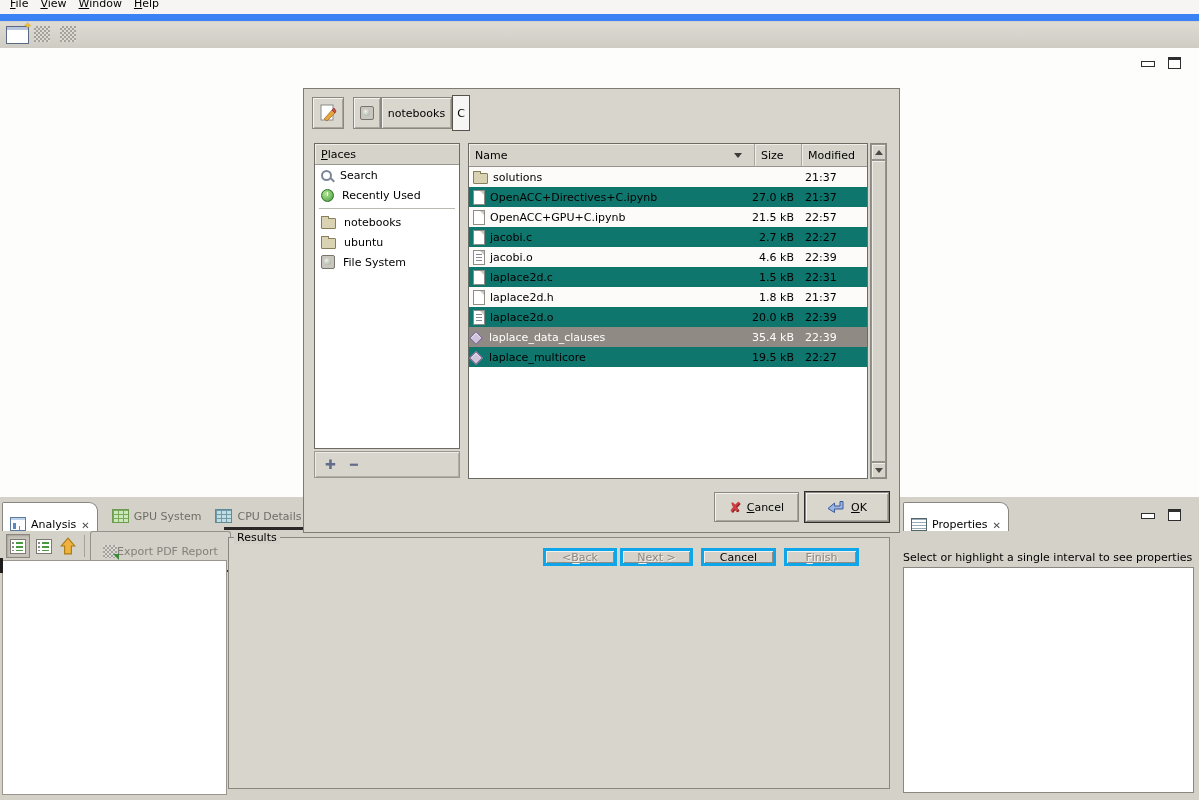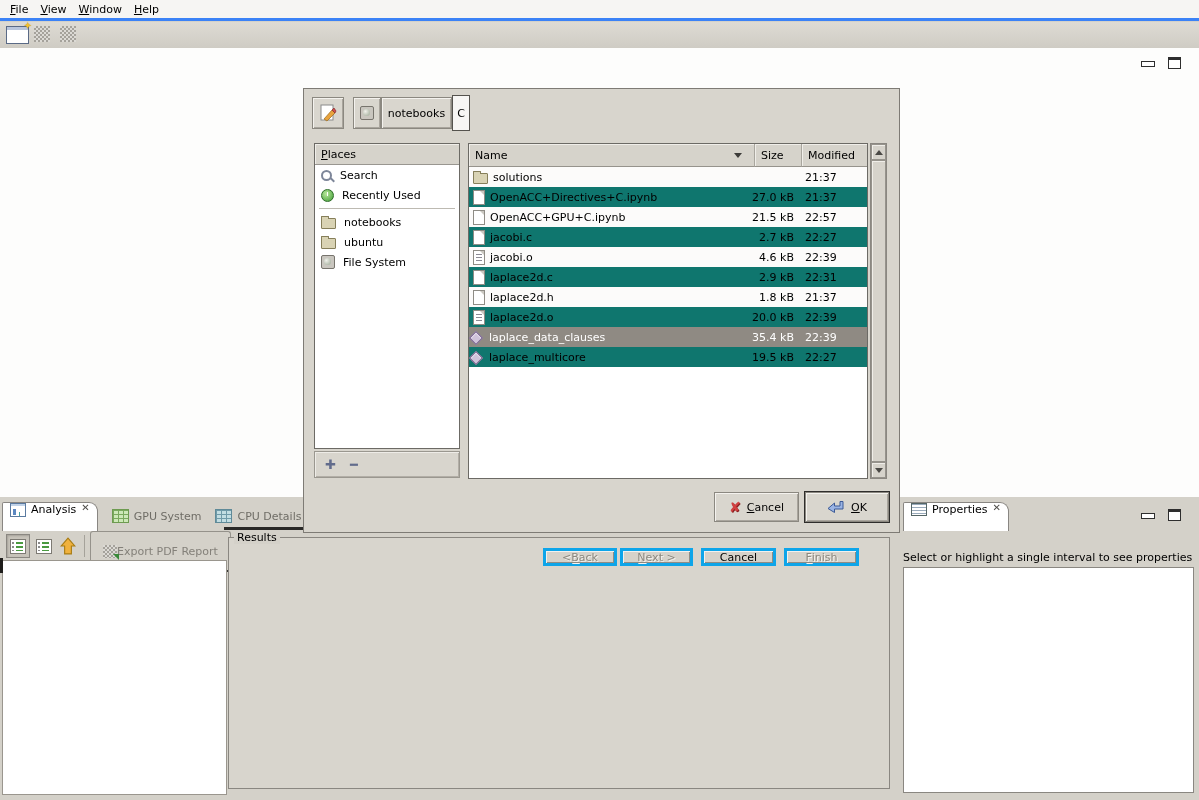--- a/index.html
+++ b/index.html
@@ -3,43 +3,43 @@
 <meta charset="utf-8">
 <style>
   html,body{margin:0;padding:0;}
   #root{position:relative;width:1199px;height:800px;background:#d4d1c9;
         font-family:"DejaVu Sans","Liberation Sans",sans-serif;font-size:11px;color:#000;
         overflow:hidden;}
   .abs{position:absolute;}
   u{text-decoration:underline;}
 
   
-  #menu-bar{left:0;top:0;width:1199px;height:21px;background:#f6f5f3;border-bottom:3px solid #3b82f6;
-            display:flex;align-items:center;padding-left:4px;box-sizing:border-box;}
+  #menu-bar{left:0;top:0;width:1199px;height:21px;background:#f6f5f3;border-bottom:7px solid #3b82f6;
+            display:flex;align-items:flex-end;padding-left:4px;box-sizing:border-box;}
   .menu-item{padding:0 6px;line-height:21px;}
   #toolbar{left:0;top:22px;width:1199px;height:26px;background:linear-gradient(#dedbd4,#cfccc4);
            border-bottom:1px solid #b3b0a8;}
   .checker{background-color:#dcdad5;
     background-image:linear-gradient(45deg,#a5a29b 25%,transparent 25%,transparent 75%,#a5a29b 75%),
                      linear-gradient(45deg,#a5a29b 25%,transparent 25%,transparent 75%,#a5a29b 75%);
     background-size:4px 4px;background-position:0 0,2px 2px;}
   #tb-new{left:6px;top:4px;width:21px;height:16px;background:#fff;border:1px solid #5a6a86;}
   #tb-new::before{content:"";position:absolute;left:0;top:0;right:0;height:3px;background:#b9c6dd;}
   #tb-new::after{content:"✦";position:absolute;right:-4px;top:-7px;color:#f0c030;font-size:10px;text-shadow:0 0 1px #a07818;}
   .tb-disabled{width:16px;height:16px;top:4px;}
 
   
   #editor{left:0;top:48px;width:1199px;height:449px;background:#fdfdfc;}
   .minimize-glyph{width:12px;height:4px;border:1px solid #2e2e2e;background:#fff;}
   .maximize-glyph{width:11px;height:8px;border:1px solid #2e2e2e;border-top:3px solid #2e2e2e;background:#fff;}
 
   
   #bottom-bg{left:0;top:497px;width:1199px;height:303px;background:#d4d1c9;}
   .view-tab-active{background:#fff;border:1px solid #898682;border-bottom:none;
-                   border-radius:2px 9px 0 0;display:flex;align-items:flex-start;gap:5px;padding:0 7px;box-sizing:border-box;}
+                   border-radius:2px 9px 0 0;display:flex;align-items:flex-end;gap:5px;padding:0 7px;box-sizing:border-box;}
   .view-tab-inactive{display:flex;align-items:center;gap:5px;color:#6f6d66;}
   .close-x{font-size:10px;font-weight:bold;color:#4e4c48;line-height:10px;}
   .ticon{display:inline-block;}
   .ticon-analysis{width:14px;height:12px;background:#fff;border:1px solid #5a7aa0;position:relative;}
   .ticon-analysis::before{content:"";position:absolute;left:0;top:0;right:0;height:2px;background:#c0d2e8;}
   .ticon-analysis::after{content:"";position:absolute;left:2px;bottom:1px;width:3px;height:6px;background:#5b87c0;
                          box-shadow:5px 2px 0 -1px #4aa0a0;}
   .grid-icon{width:15px;height:12px;border:1px solid #6d9b50;
      background-image:linear-gradient(#7aa95e 1px,transparent 1px),linear-gradient(90deg,#7aa95e 1px,transparent 1px);
      background-size:5px 4px;background-color:#cde8b8;}
@@ -314,21 +314,21 @@
           </div>
           <div class="frow plain" style="top: 103px;">
             <span class="ficon icon-objfile"></span>
             <span class="fname">jacobi.o</span>
             <span class="fsize">4.6 kB</span>
             <span class="fmod">22:39</span>
           </div>
           <div class="frow stripe" style="top: 123px;">
             <span class="ficon icon-file"></span>
             <span class="fname">laplace2d.c</span>
-            <span class="fsize">2.9 kB</span>
+            <span class="fsize">1.5 kB</span>
             <span class="fmod">22:31</span>
           </div>
           <div class="frow plain" style="top: 143px;">
             <span class="ficon icon-file"></span>
             <span class="fname">laplace2d.h</span>
             <span class="fsize">1.8 kB</span>
             <span class="fmod">21:37</span>
           </div>
           <div class="frow stripe" style="top: 163px;">
             <span class="ficon icon-objfile"></span>

